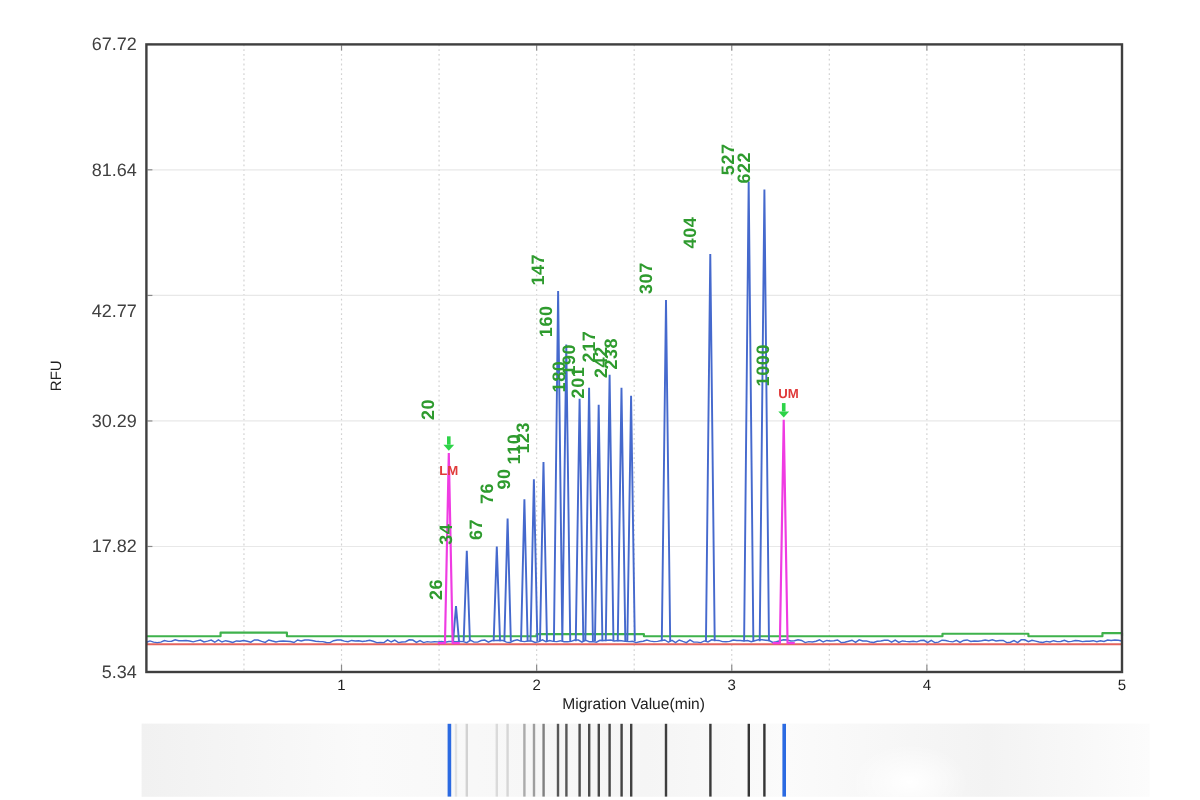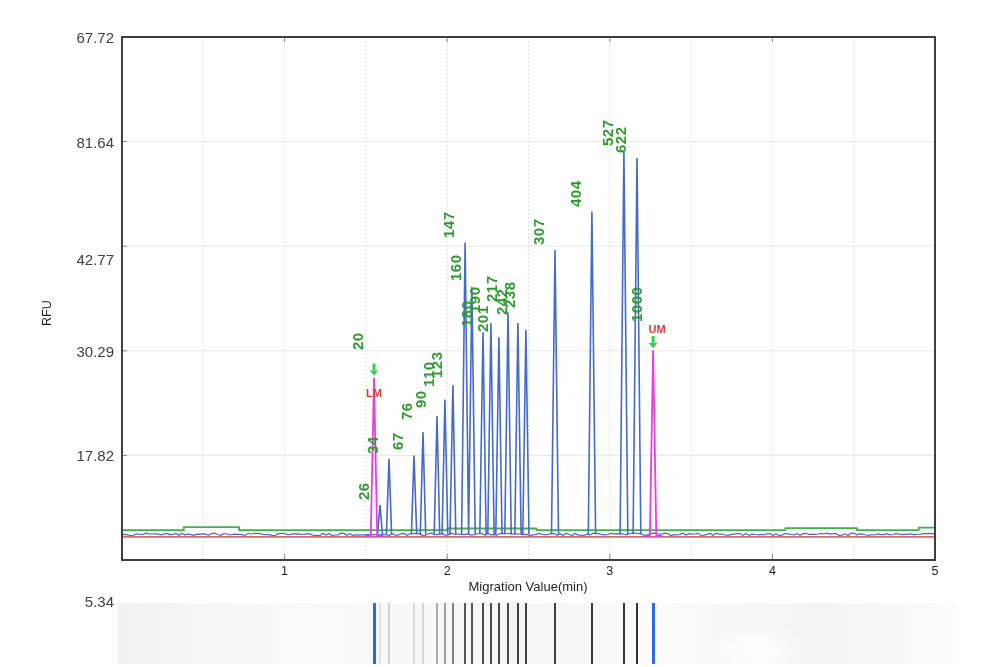--- a/index.html
+++ b/index.html
@@ -101,21 +101,21 @@
       <div class="band" style="left: 504.696px; width: 2.5px; background: rgb(53, 53, 53);"></div>
       <div class="band" style="left: 517.704px; width: 2.5px; background: rgb(53, 53, 53);"></div>
       <div class="band" style="left: 533.552px; width: 3px; background: rgb(43, 106, 226);"></div>
     </div>
 
 <div class="ylab" style="left: 52px; top: 29px;">67.72</div>
     <div class="ylab" style="left: 52px; top: 133.55px;">81.64</div>
     <div class="ylab" style="left: 52px; top: 251px;">42.77</div>
     <div class="ylab" style="left: 52px; top: 342.817px;">30.29</div>
     <div class="ylab" style="left: 52px; top: 447.366px;">17.82</div>
-    <div class="ylab" style="left: 52px; top: 552px; margin-top: 41px;">5.34</div>
+    <div class="ylab" style="left: 52px; top: 552px;">5.34</div>
     <div class="xlab" style="left: 264.6px; top: 564px;">1</div>
     <div class="xlab" style="left: 427.2px; top: 564px;">2</div>
     <div class="xlab" style="left: 589.8px; top: 564px;">3</div>
     <div class="xlab" style="left: 752.4px; top: 564px;">4</div>
     <div class="xlab" style="left: 915px; top: 564px;">5</div>
     <div class="plabel" style="left: 372.046px; top: 484px; color: rgb(46, 155, 46);">26</div>
     <div class="plabel" style="left: 380.989px; top: 437.888px; color: rgb(46, 155, 46);">34</div>
     <div class="plabel" style="left: 406.03px; top: 433.534px; color: rgb(46, 155, 46);">67</div>
     <div class="plabel" style="left: 414.973px; top: 404.059px; color: rgb(46, 155, 46);">76</div>
     <div class="plabel" style="left: 428.956px; top: 392.129px; color: rgb(46, 155, 46);">90</div>

